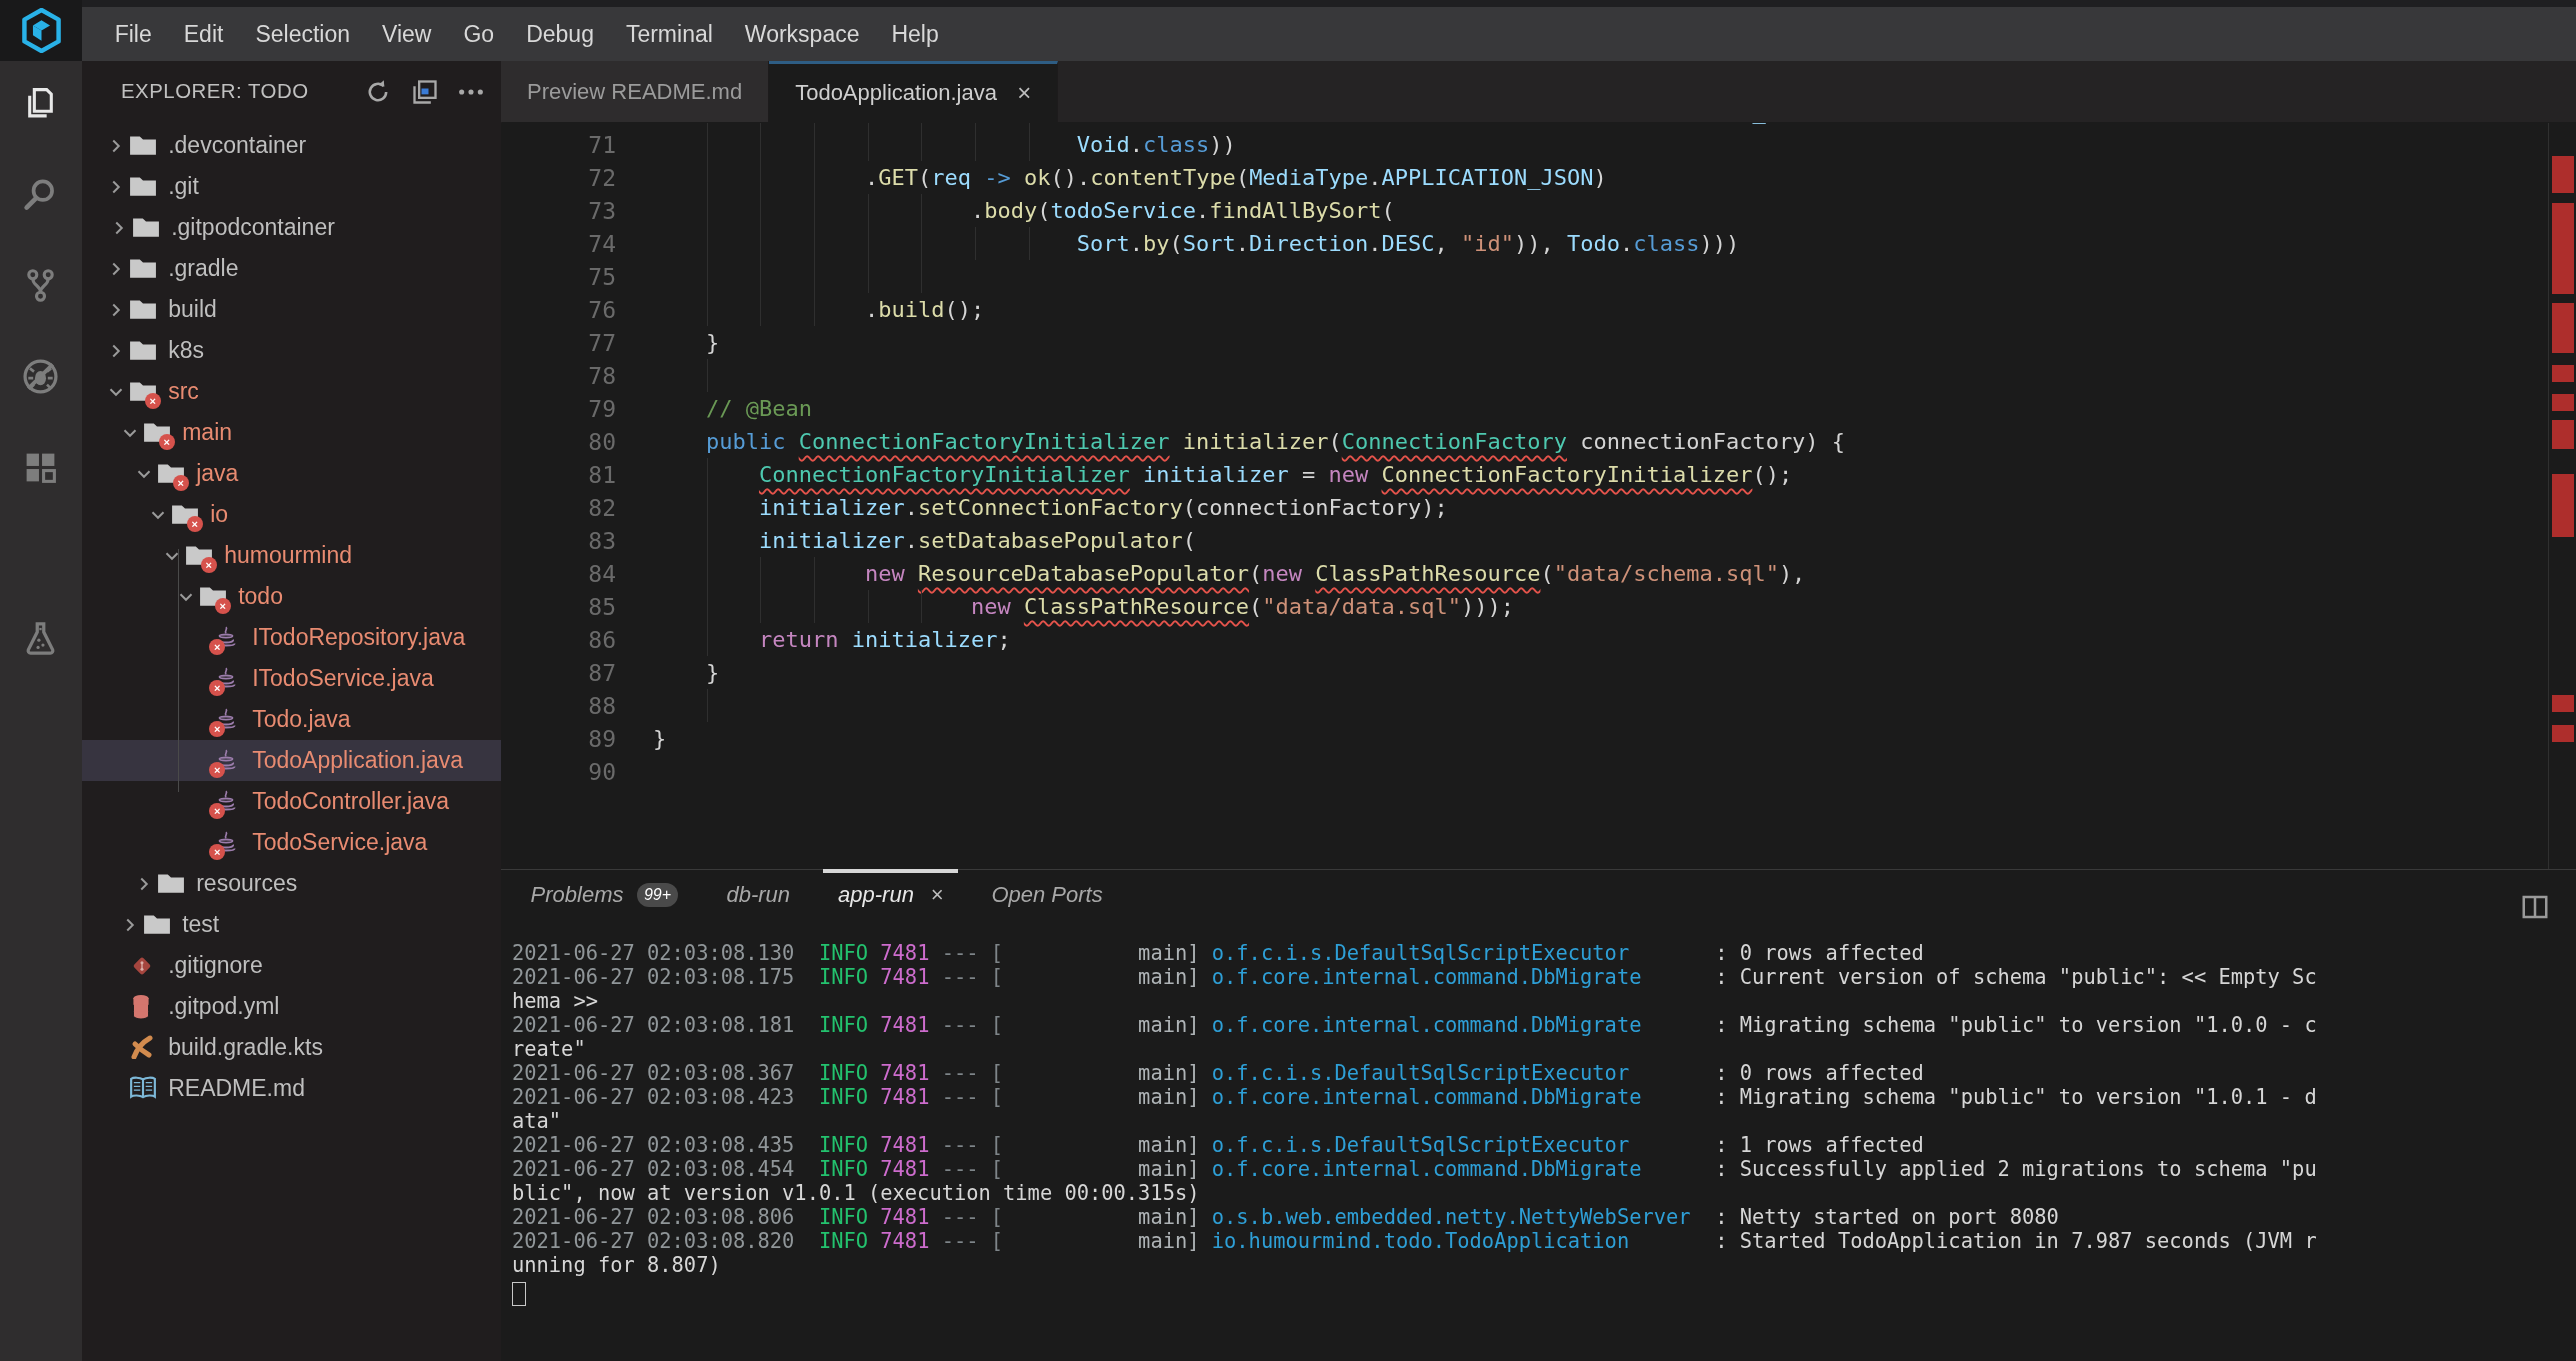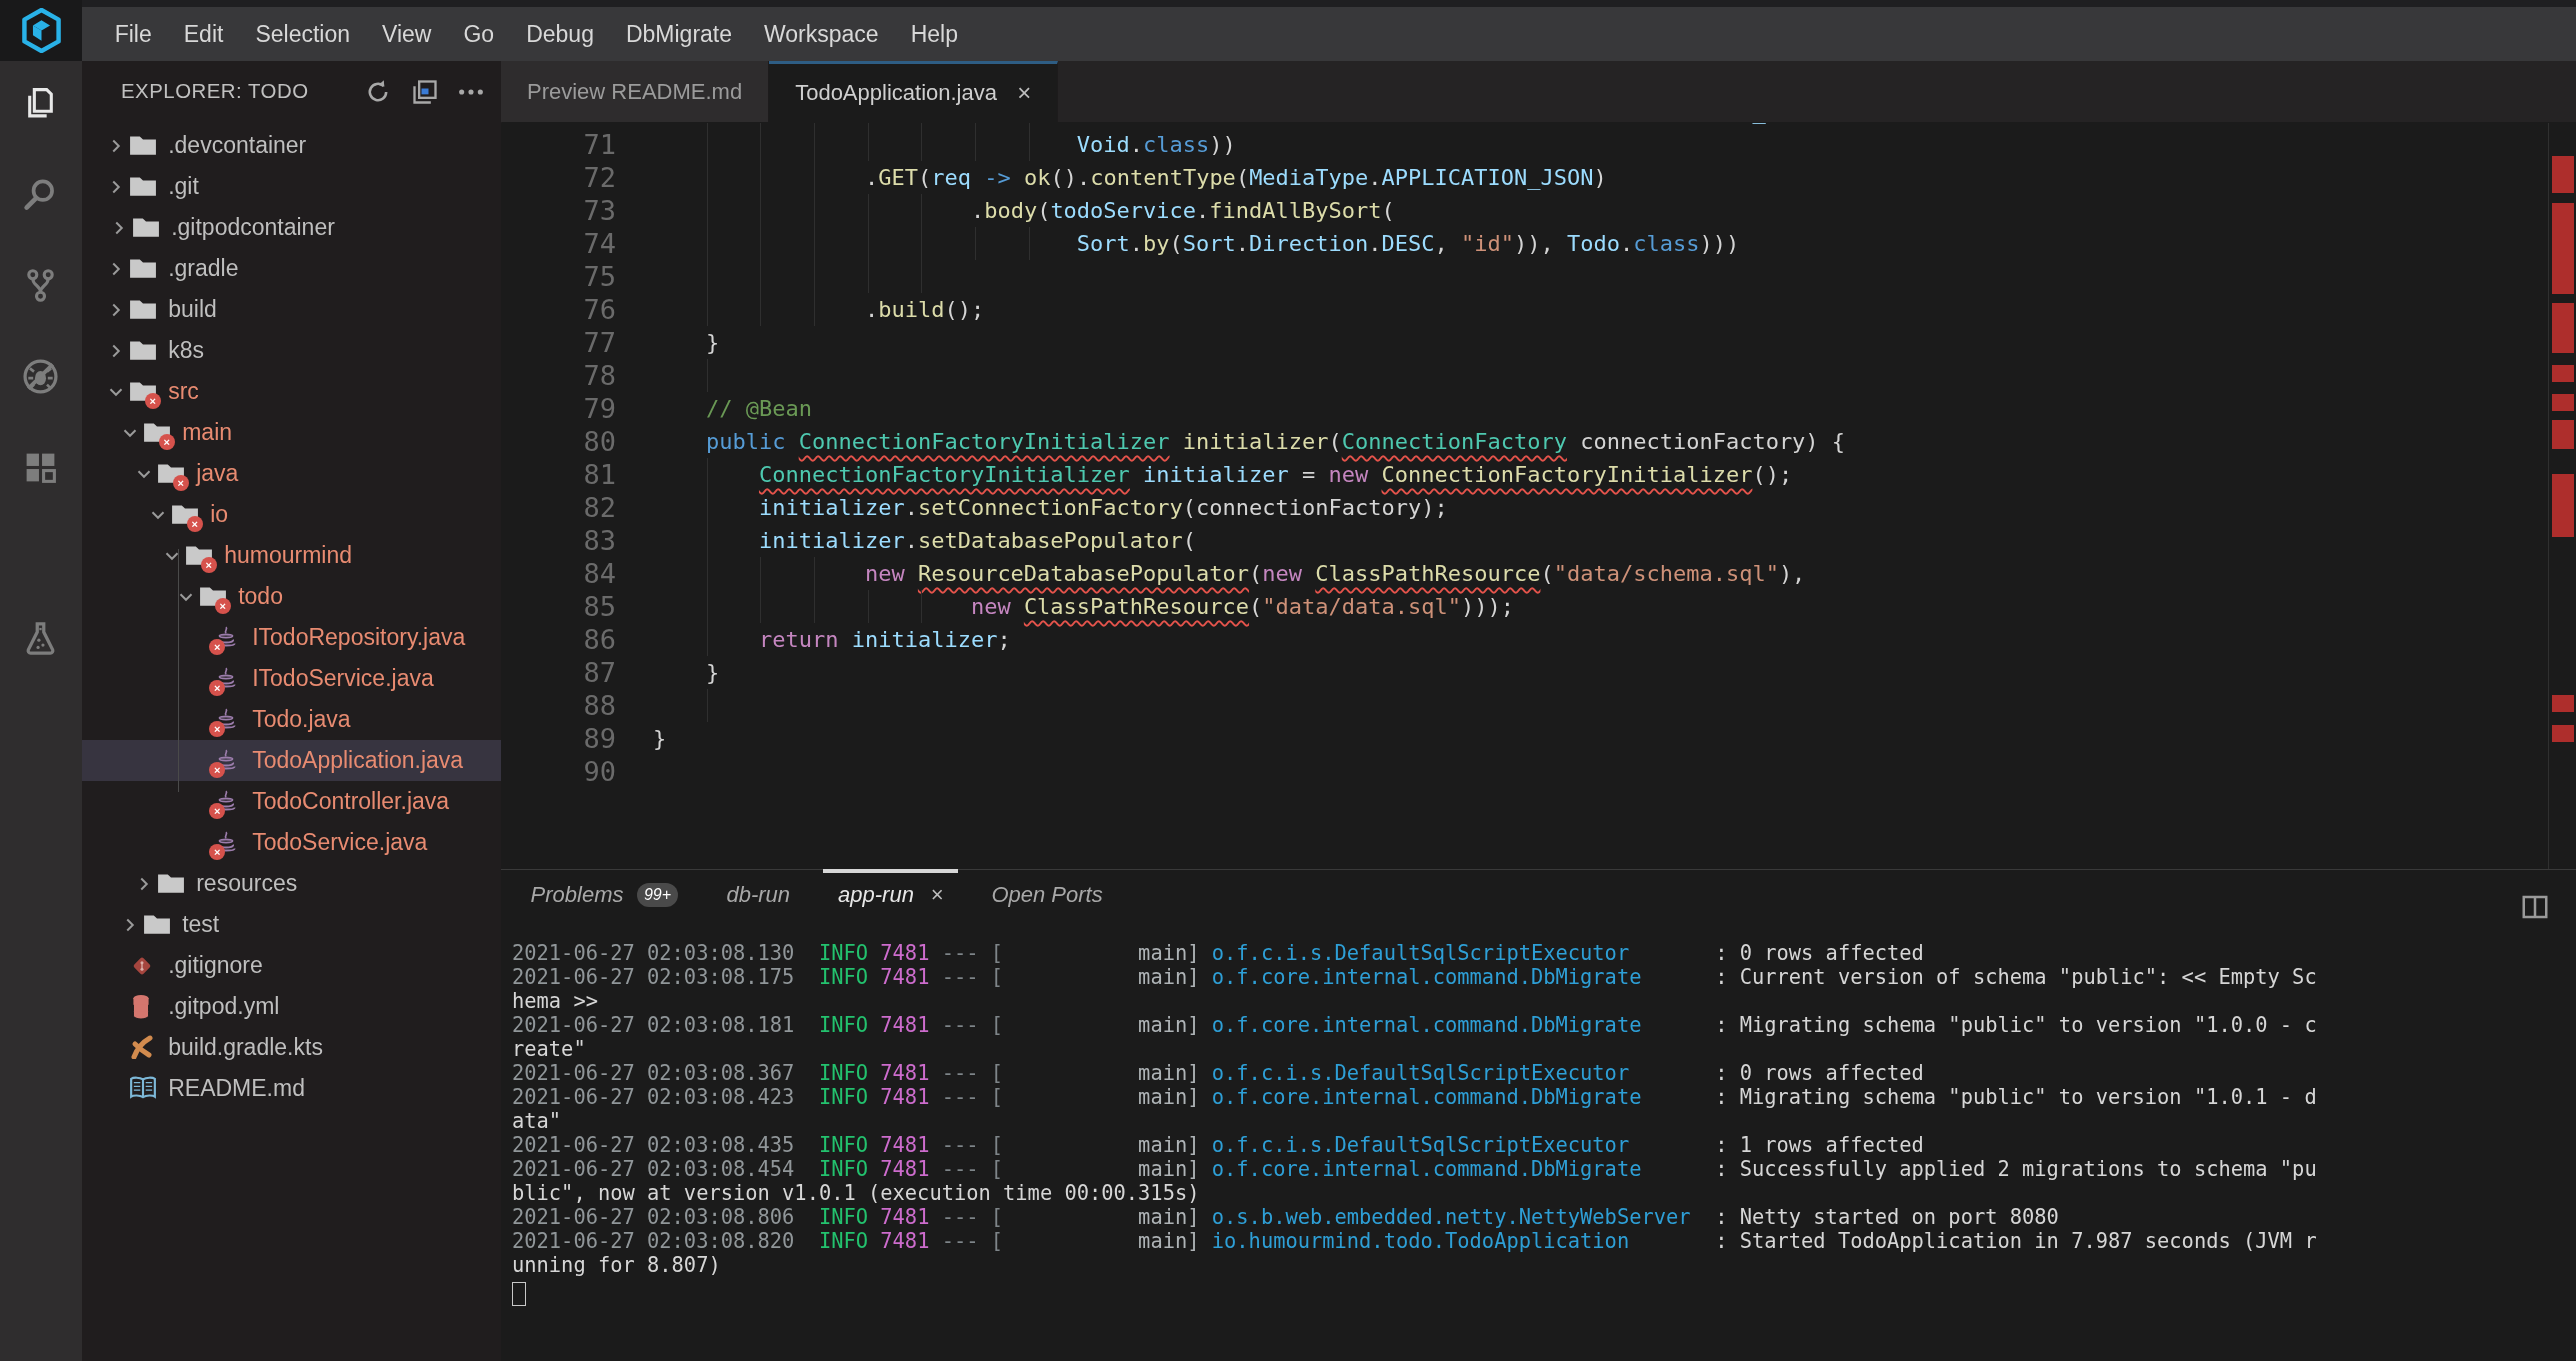--- a/index.html
+++ b/index.html
@@ -42,21 +42,21 @@
   .etab { position:relative; height:61px; display:flex; align-items:center; padding:0 26px; font-size:22px;
           color:#9b9b9b; background:#2e2c2d; border-right:0.9px solid #1d1b1c; }
   .etab.active { background:#1b1b1b; color:#cfcfcf; border-top:3.7px solid #2e5d84; }
   .etab .closex { margin-left:20.4px; color:#bdbdbd; font-size:24px; }
 
   
   .editor { position:absolute; left:501px; top:123px; width:2075px; height:747px; background:#1b1b1b; overflow:hidden; }
   .code { position:absolute; left:0; top:-28px; width:2075px; }
   .cline { display:flex; height:33px; align-items:center; }
   .ln { width:115px; text-align:right; padding-right:37px; color:#6a6a6a;
-        font-family:"DejaVu Sans Mono", monospace; font-size:27px; flex:0 0 152px; }
+        font-family:"DejaVu Sans Mono", monospace; font-size:23px; flex:0 0 152px; }
   .ct { position:relative; flex:1; font-family:"DejaVu Sans Mono", monospace; font-size:22px;
         white-space:pre; color:#d4d4d4; height:33px; line-height:33px; overflow:visible; }
   .guide { position:absolute; top:0; width:0.9px; height:33px; background:#2f2f2f; }
   .tk-w { color:#d4d4d4; } .tk-kw { color:#569cd6; } .tk-teal { color:#4ec9b0; }
   .tk-y { color:#dcdcaa; } .tk-lb { color:#9cdcfe; } .tk-m { color:#c586c0; }
   .tk-s { color:#ce9178; } .tk-c { color:#6a9955; }
   .sq { text-decoration:underline; text-decoration-style:wavy; text-decoration-color:#e5534b;
         text-decoration-thickness:1.9px; text-underline-offset:5.6px; }
   .ruler { position:absolute; right:0; top:0; width:28px; height:747px; border-left:0.9px solid #303030; }
   .rmark { position:absolute; left:2.8px; width:22px; background:#ae2e2c; }
@@ -95,21 +95,21 @@
         <path d="M7 10 L12 13 L12 19 L7 15.8 Z" fill="#29b2e8"></path>
       </svg>
     </div>
     <div class="menu" id="menu-bar">
         <div class="menu-item">File</div>
         <div class="menu-item">Edit</div>
         <div class="menu-item">Selection</div>
         <div class="menu-item">View</div>
         <div class="menu-item">Go</div>
         <div class="menu-item">Debug</div>
-        <div class="menu-item">DbMigrate</div>
+        <div class="menu-item">Terminal</div>
         <div class="menu-item">Workspace</div>
         <div class="menu-item">Help</div>
       </div>
   </div>
 
   <div class="activitybar" id="activity-bar">
       <div class="act-icon" style="top: 22px;">
         <svg width="37" height="37" viewBox="0 0 24 24">
           <path d="M8 3 h8 l3 3 v11 h-11 z" fill="none" stroke="#e8e8e8" stroke-width="2"></path>
           <path d="M5 7 v13 h11" fill="none" stroke="#e8e8e8" stroke-width="2"></path>

